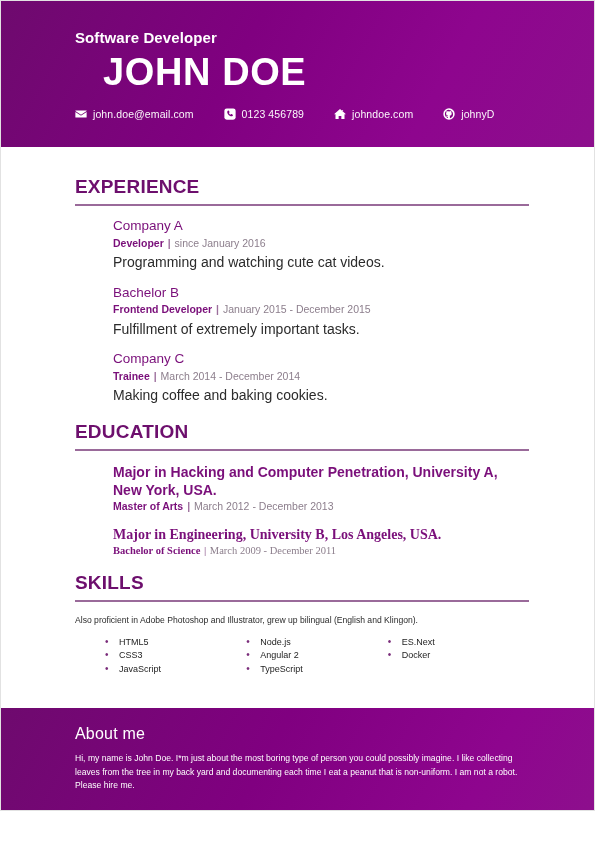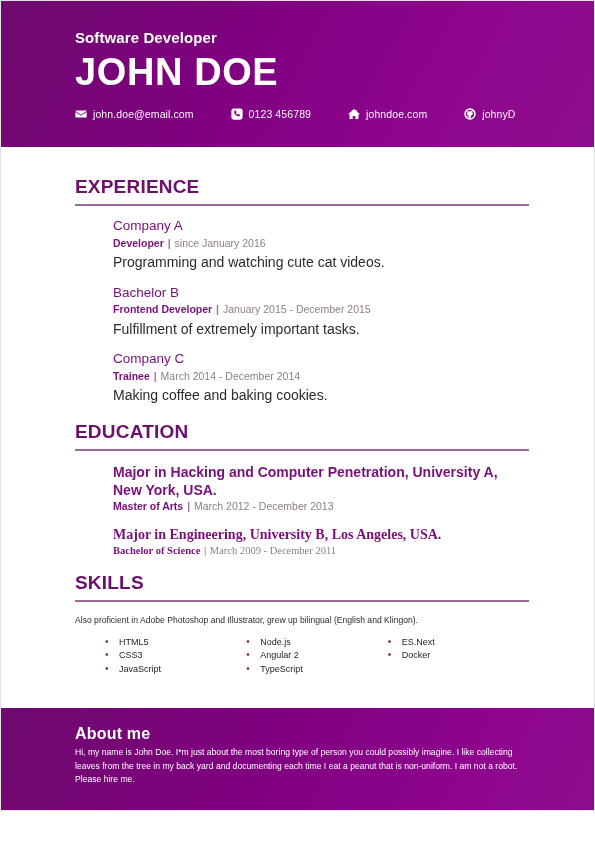--- a/index.html
+++ b/index.html
@@ -33,25 +33,26 @@
     letter-spacing:0.1px;
     line-height:1.2;
     margin-bottom:5px;
   }
   .full-name {
     font-size:38px;
     font-weight:bold;
     letter-spacing:0.6px;
     line-height:1.06;
     margin-bottom:16px;
+    margin-left:28px;
   }
   .contact-row {
     display:flex;
     align-items:center;
-    gap:11px;
+    gap:4px;
     font-size:10.5px;
   }
   .contact-item {
     display:flex;
     align-items:center;
     gap:6px;
     margin-right:26px;
     white-space:nowrap;
   }
   .contact-item .ico {
@@ -156,24 +157,24 @@
   
   .footer {
     flex:0 0 auto;
     height:102px;
     background:linear-gradient(118deg, #6e0a6e 0%, #800080 45%, #8e058e 80%, #8d0f8d 100%);
     color:#ffffff;
     padding:16px 72px 0 74px;
   }
   .footer-title {
     font-size:16px;
-    font-weight:bold;
+    font-weight:normal;
     letter-spacing:0.2px;
     line-height:1.2;
-    margin-bottom:3px;
+    margin-bottom:9px;
   }
   .footer-text {
     font-size:8.6px;
     line-height:1.55;
     max-width:455px;
   }
 </style>
 </head>
 <body>
 

